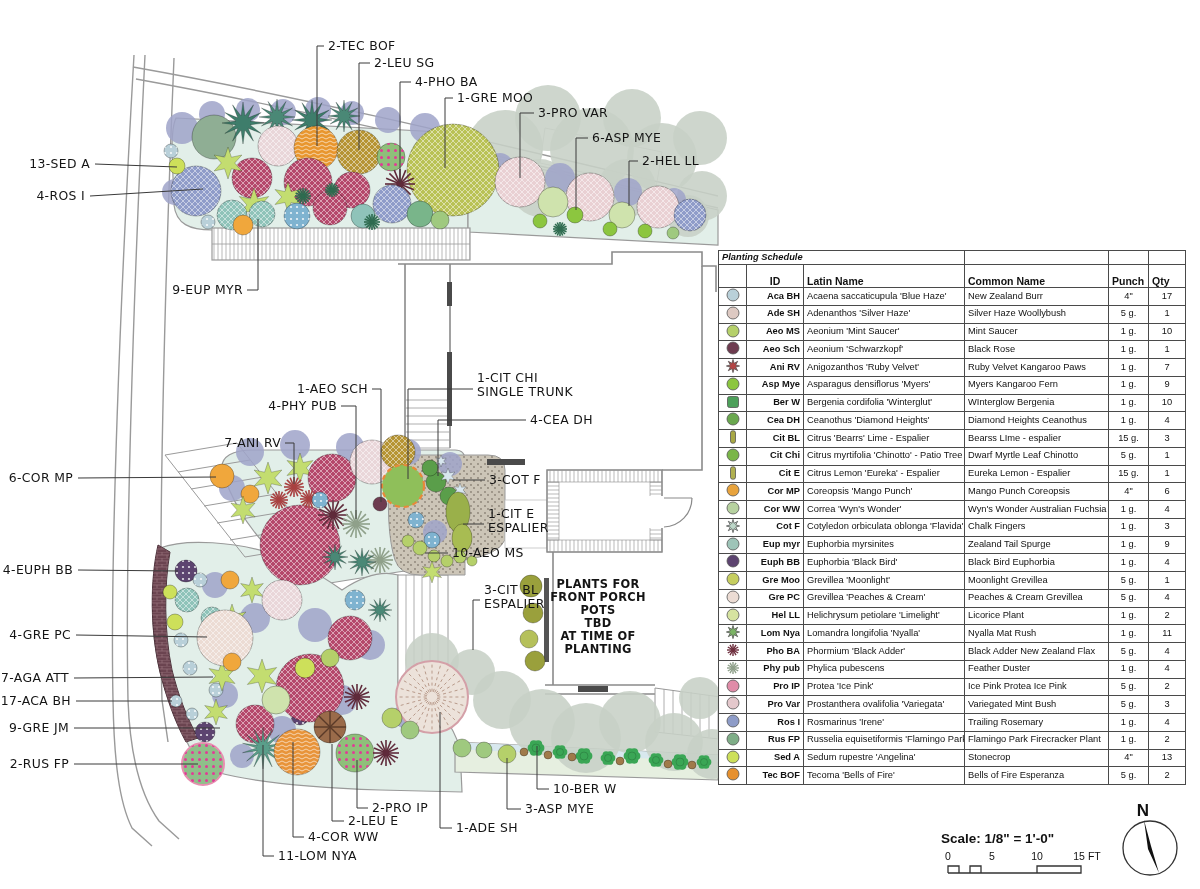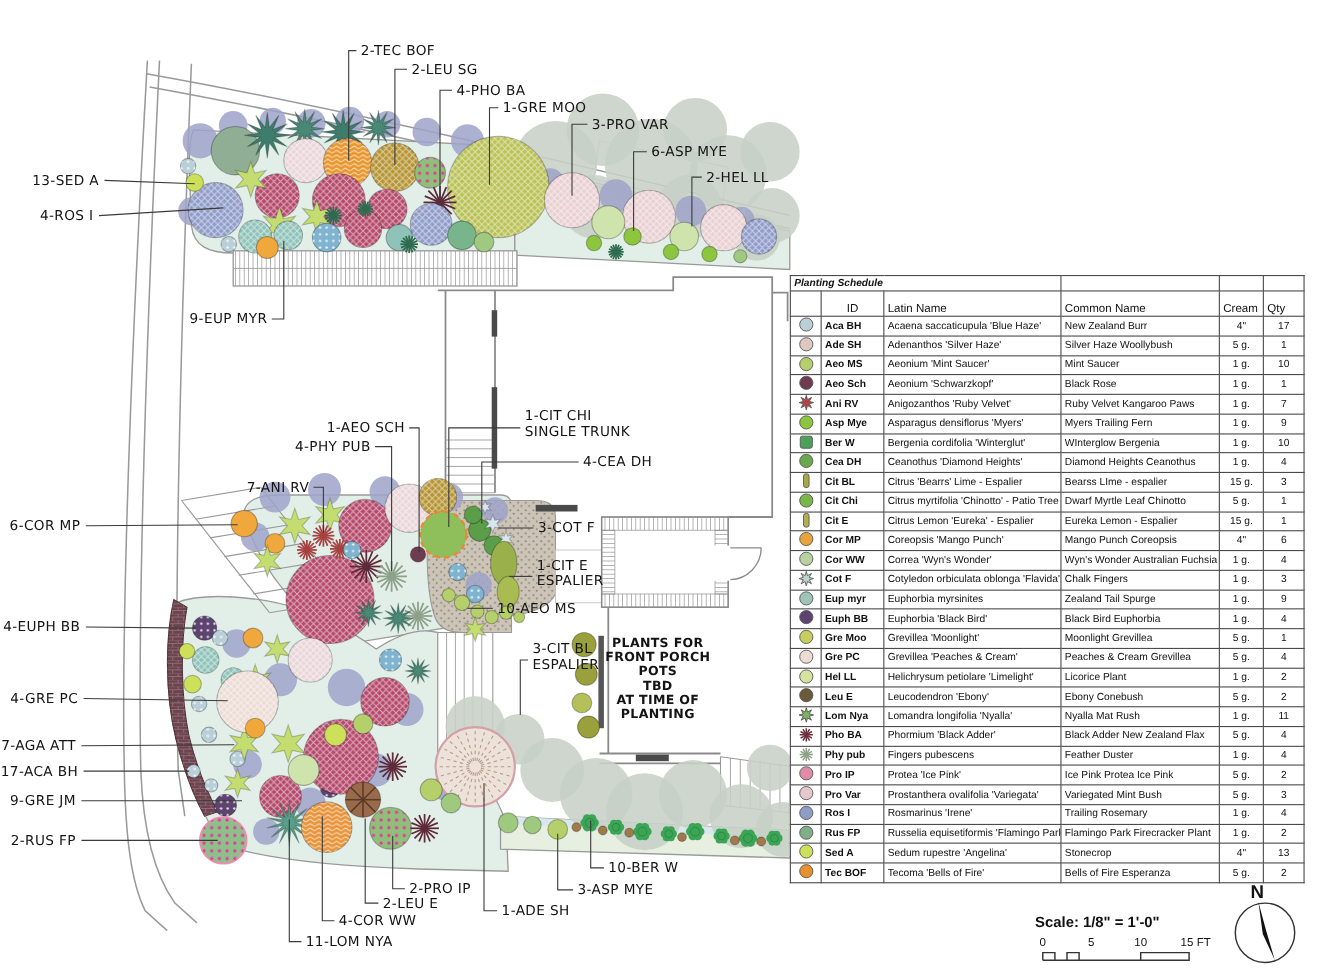--- a/index.html
+++ b/index.html
@@ -5,23 +5,23 @@
   html,body{margin:0;padding:0;background:#fff;}
   .stage{position:relative;width:1200px;height:889px;background:#fff;overflow:hidden;
          font-family:"Liberation Sans",sans-serif;}
   #plan-svg{position:absolute;left:0;top:0;}
   
   table.schedule{position:absolute;left:718px;top:250px;width:467px;border-collapse:collapse;
      table-layout:fixed;background:#fff;font-family:"Liberation Sans",sans-serif;color:#111;padding-left:10px;}
   table.schedule td,table.schedule th{border:1px solid #4a4a4a;padding:0 3px;overflow:hidden;
      white-space:nowrap;height:13px;line-height:1.05;font-size:9.3px;vertical-align:middle;}
   td.title-cell{font-style:italic;font-weight:bold;font-size:14.5px;height:24px;padding-left:5px;}
-  tr.hdr td{font-weight:normal;font-size:10.5px;height:22px;vertical-align:bottom;}
+  tr.hdr td{font-weight:bold;font-size:10.5px;height:22px;vertical-align:bottom;}
   td.c{text-align:center;}
-  td.idc{font-weight:bold;text-align:left;margin-left:45px;}
+  td.idc{font-weight:bold;text-align:right;margin-left:45px;}
   td.sym{text-align:center;padding:0;}
 </style>
 </head>
 <body>
 
 <div class="stage">
 
   <svg id="plan-svg" width="1200" height="889" viewBox="0 0 1200 889">
     <defs>
       <pattern id="pat-xh" width="6" height="6" patternUnits="userSpaceOnUse">
@@ -809,21 +809,21 @@
         <td class="title-cell" colspan="3">Planting Schedule</td>
         <td></td>
         <td></td>
         <td></td>
       </tr>
       <tr class="hdr" id="schedule-header-row">
           <td></td>
           <td class="c">ID</td>
           <td>Latin Name</td>
           <td>Common Name</td>
-          <td>Cream</td>
+          <td>Punch</td>
           <td>Qty</td>
         </tr>
     <tr>
           <td class="sym"><svg width="16" height="14" viewBox="0 0 16 14">
               <circle cx="8" cy="7" r="6" fill="#b9d0d9" stroke="#555" stroke-width="0.8"></circle>
             </svg></td>
           <td class="idc">Aca BH</td>
           <td>Acaena saccaticupula 'Blue Haze'</td>
           <td>New Zealand Burr</td>
           <td class="c">4"</td>
@@ -868,21 +868,21 @@
           <td>Ruby Velvet Kangaroo Paws</td>
           <td class="c">1 g.</td>
           <td class="c">7</td>
         </tr>
         <tr>
           <td class="sym"><svg width="16" height="14" viewBox="0 0 16 14">
               <circle cx="8" cy="7" r="6" fill="#8cc63f" stroke="#555" stroke-width="0.8"></circle>
             </svg></td>
           <td class="idc">Asp Mye</td>
           <td>Asparagus densiflorus 'Myers'</td>
-          <td>Myers Trailing Fern</td>
+          <td>Myers Kangaroo Fern</td>
           <td class="c">1 g.</td>
           <td class="c">9</td>
         </tr>
         <tr>
           <td class="sym"><svg width="16" height="14" viewBox="0 0 16 14">
               <rect x="2.5" y="1.5" width="11" height="11" rx="2" fill="#4da05a" stroke="#555" stroke-width="0.8"></rect>
             </svg></td>
           <td class="idc">Ber W</td>
           <td>Bergenia cordifolia 'Winterglut'</td>
           <td>WInterglow Bergenia</td>
@@ -1000,30 +1000,20 @@
           <td class="c">4</td>
         </tr>
         <tr>
           <td class="sym"><svg width="16" height="14" viewBox="0 0 16 14">
               <circle cx="8" cy="7" r="6" fill="#d6e3a0" stroke="#555" stroke-width="0.8"></circle>
             </svg></td>
           <td class="idc">Hel LL</td>
           <td>Helichrysum petiolare 'Limelight'</td>
           <td>Licorice Plant</td>
           <td class="c">1 g.</td>
-          <td class="c">2</td>
-        </tr>
-        <tr>
-          <td class="sym"><svg width="16" height="14" viewBox="0 0 16 14">
-              <circle cx="8" cy="7" r="6" fill="#6a5a3a" stroke="#555" stroke-width="0.8"></circle>
-            </svg></td>
-          <td class="idc">Leu E</td>
-          <td>Leucodendron 'Ebony'</td>
-          <td>Ebony Conebush</td>
-          <td class="c">5 g.</td>
           <td class="c">2</td>
         </tr>
         <tr>
           <td class="sym"><svg width="16" height="14" viewBox="0 0 16 14">
               <polygon points="8.0,0.4 9.1,4.3 12.7,2.3 10.7,5.9 14.6,7.0 10.7,8.1 12.7,11.7 9.1,9.7 8.0,13.6 6.9,9.7 3.3,11.7 5.3,8.1 1.4,7.0 5.3,5.9 3.3,2.3 6.9,4.3" fill="#7cb465" stroke="#555" stroke-width="0.8"></polygon>
             </svg></td>
           <td class="idc">Lom Nya</td>
           <td>Lomandra longifolia 'Nyalla'</td>
           <td>Nyalla Mat Rush</td>
           <td class="c">1 g.</td>
@@ -1061,21 +1051,21 @@
               <line x1="8" y1="7" x2="2.803847577293368" y2="10" stroke="#8fa08a" stroke-width="1.4"></line>
               <line x1="8" y1="7" x2="2" y2="7.000000000000001" stroke="#8fa08a" stroke-width="1.4"></line>
               <line x1="8" y1="7" x2="2.803847577293367" y2="4.000000000000002" stroke="#8fa08a" stroke-width="1.4"></line>
               <line x1="8" y1="7" x2="4.999999999999997" y2="1.8038475772933698" stroke="#8fa08a" stroke-width="1.4"></line>
               <line x1="8" y1="7" x2="7.999999999999999" y2="1" stroke="#8fa08a" stroke-width="1.4"></line>
               <line x1="8" y1="7" x2="11" y2="1.803847577293368" stroke="#8fa08a" stroke-width="1.4"></line>
               <line x1="8" y1="7" x2="13.19615242270663" y2="3.9999999999999973" stroke="#8fa08a" stroke-width="1.4"></line>
               <circle cx="8" cy="7" r="2" fill="#8fa08a"></circle>
             </svg></td>
           <td class="idc">Phy pub</td>
-          <td>Fingers pubescens</td>
+          <td>Phylica pubescens</td>
           <td>Feather Duster</td>
           <td class="c">1 g.</td>
           <td class="c">4</td>
         </tr>
         <tr>
           <td class="sym"><svg width="16" height="14" viewBox="0 0 16 14">
               <circle cx="8" cy="7" r="6" fill="#e08ca8" stroke="#555" stroke-width="0.8"></circle>
             </svg></td>
           <td class="idc">Pro IP</td>
           <td>Protea 'Ice Pink'</td>

